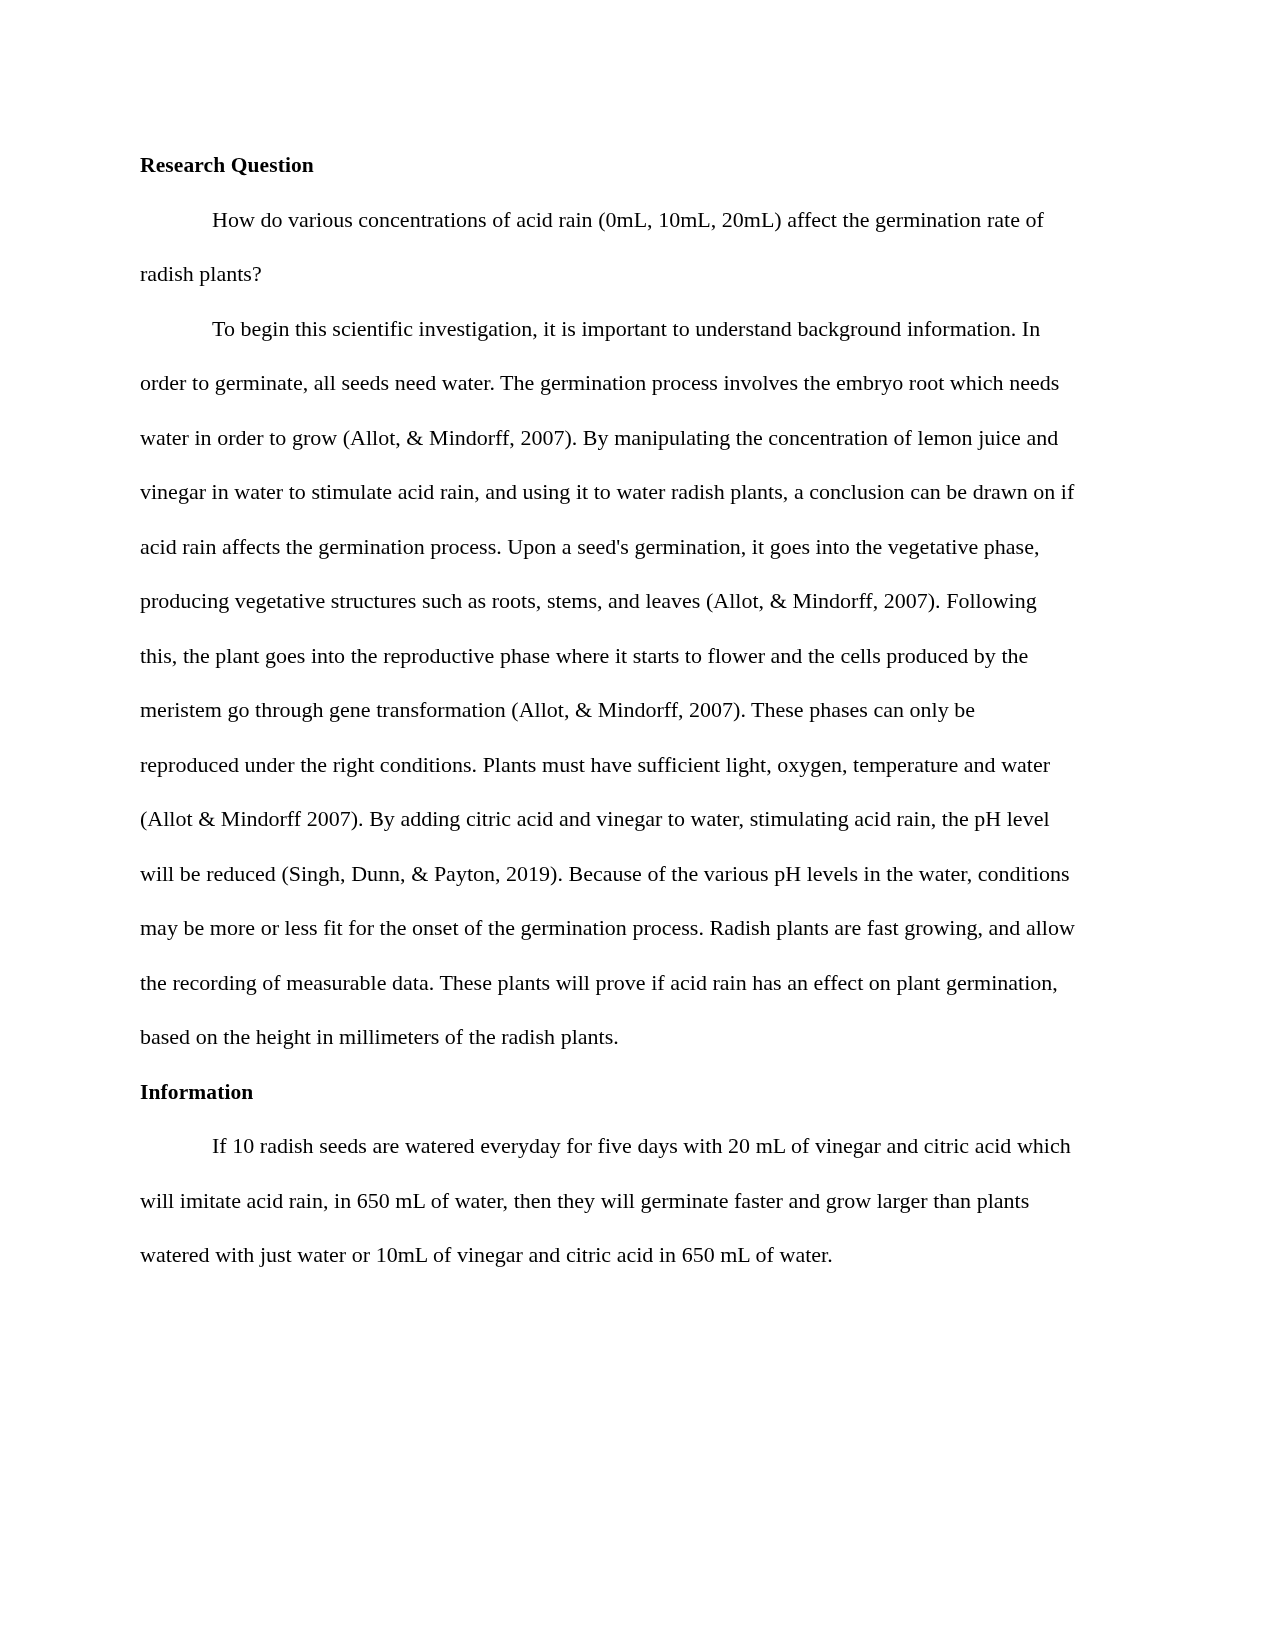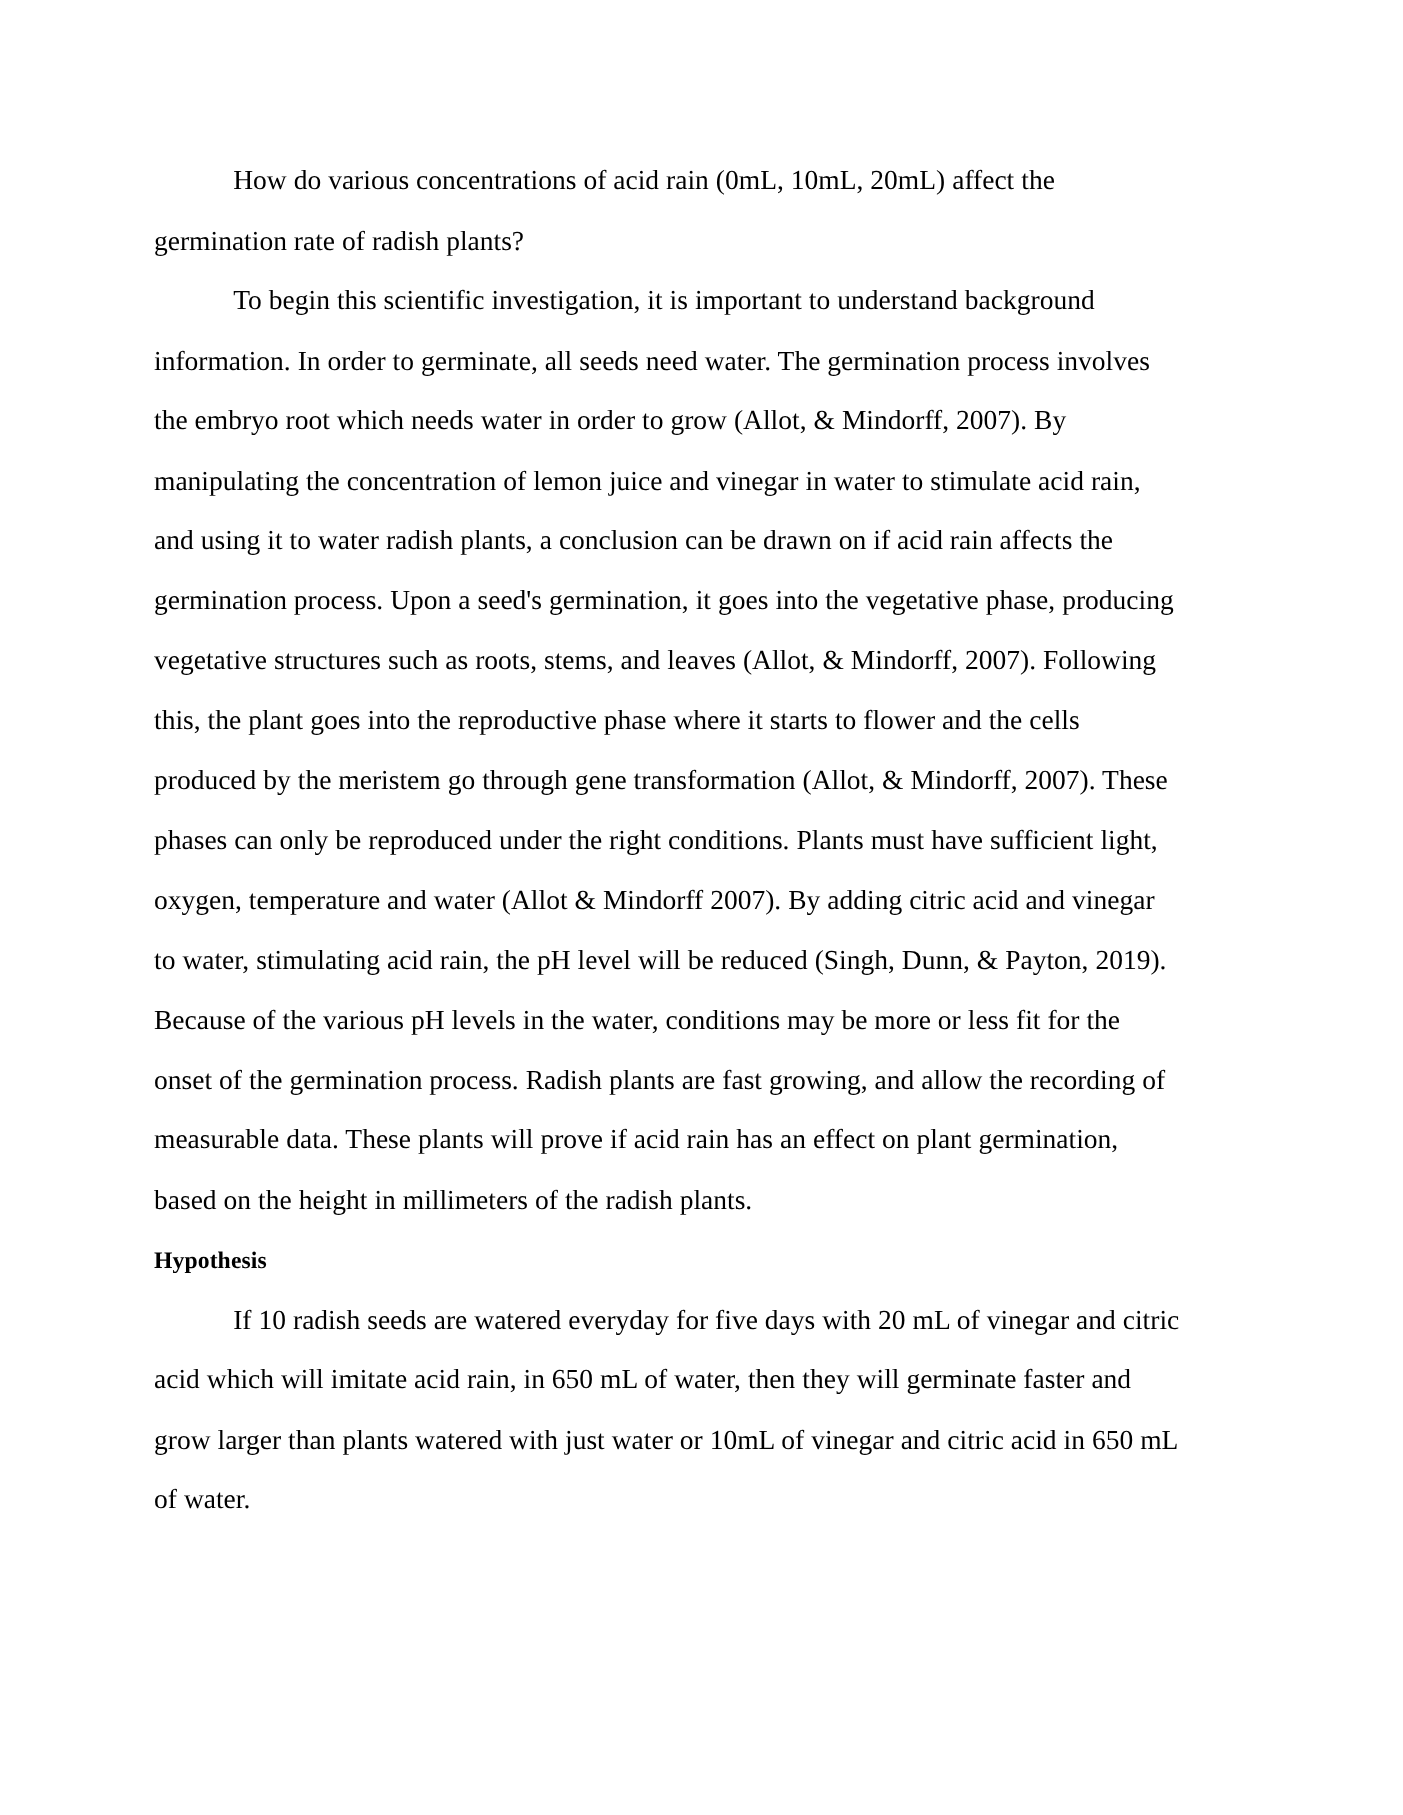--- a/index.html
+++ b/index.html
@@ -27,39 +27,40 @@
   }
   .heading {
     font-size: 21.5px;
     font-weight: bold;
     line-height: 54.5px;
     margin: 0;
     letter-spacing: 0.1px;
     text-align: left;
   }
   .para {
-    font-size: 25px;
+    font-size: 22px;
     font-weight: normal;
     line-height: 54.5px;
     margin: 0;
     text-indent: 72px;
     text-align: left;
     word-spacing: 0.1px;
   }
 </style>
 </head>
 <body>
 
 <div class="page">
   <div class="doc-body">
 
+    <h2 class="heading">Research Question</h2>
 
     <p class="para">How do various concentrations of acid rain (0mL, 10mL, 20mL) affect the germination rate of radish plants?</p>
 
 
     <p class="para">To begin this scientific investigation, it is important to understand background information. In order to germinate, all seeds need water. The germination process involves the embryo root which needs water in order to grow (Allot, &amp; Mindorff, 2007).  By manipulating the concentration of lemon juice and vinegar in water to stimulate acid rain, and using it to water radish plants, a conclusion can be drawn on if acid rain affects the germination process. Upon a seed's germination, it goes into the vegetative phase, producing vegetative structures such as roots, stems, and leaves (Allot, &amp; Mindorff, 2007). Following this, the plant goes into the reproductive phase where it starts to flower and the cells produced by the meristem go through gene transformation (Allot, &amp; Mindorff, 2007). These phases can only be reproduced under the right conditions. Plants must have sufficient light, oxygen, temperature and water (Allot &amp; Mindorff 2007). By adding citric acid and vinegar to water, stimulating acid rain, the pH level will be reduced (Singh, Dunn, &amp; Payton, 2019). Because of the various pH levels in the water, conditions may be more or less fit for the onset of the germination process. Radish plants are fast growing, and allow the recording of measurable data. These plants will prove if acid rain has an effect on plant germination, based on the height in millimeters of the radish plants.</p>
 
-    <h2 class="heading">Hypothesis</h2>
+    <h2 class="heading">Information</h2>
 
     <p class="para">If 10 radish seeds are watered everyday for five days with 20 mL of vinegar and citric acid which will imitate acid rain, in 650 mL of water, then they will germinate faster and grow larger than plants watered with just water or 10mL of vinegar and citric acid in 650 mL of water.</p>
 
   </div>
 </div>
 
 </body></html>

